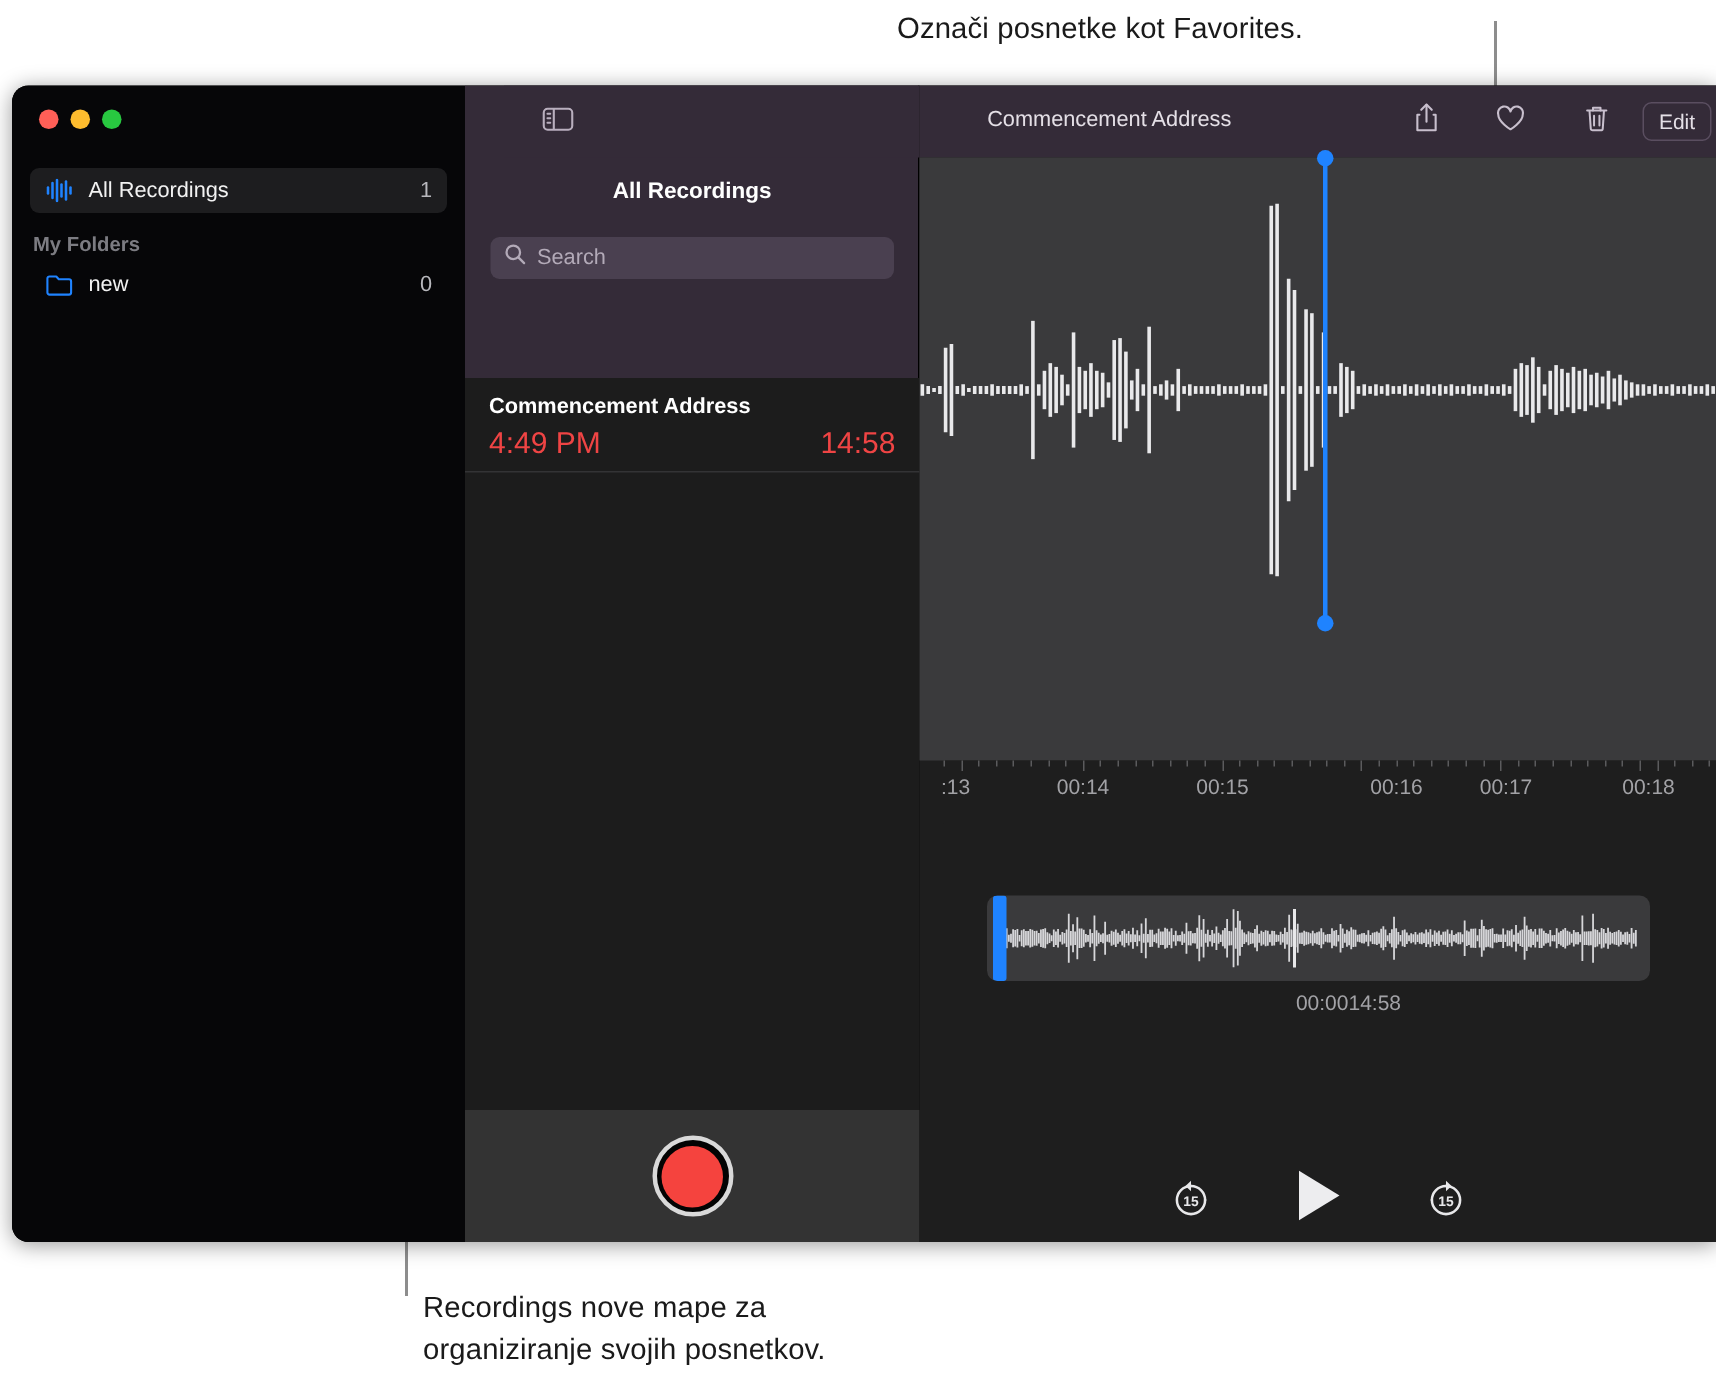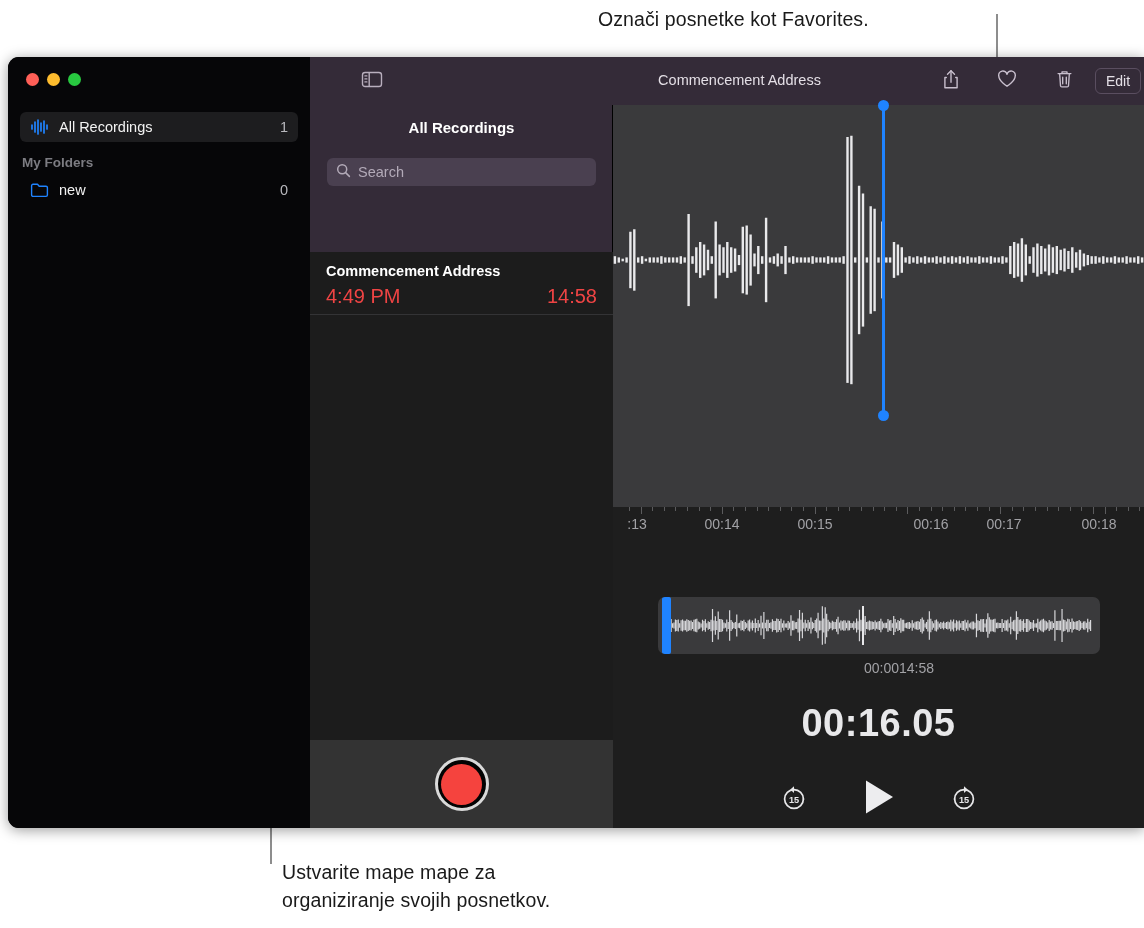--- a/index.html
+++ b/index.html
@@ -310,21 +310,21 @@
   .tr-btn { display: flex; align-items: center; justify-content: center; }
 </style>
 </head>
 <body>
 
 <div id="page">
 
   <div class="callout-text" id="callout-top-text">Označi posnetke kot Favorites.</div>
   <div class="callout-line" id="callout-top-line"></div>
 
-  <div class="callout-text" id="callout-bottom-text">Ustvarite mape mape za
+  <div class="callout-text" id="callout-bottom-text">Recordings nove mape za
 organiziranje svojih posnetkov.</div>
   <div class="callout-line" id="callout-bottom-line"></div>
   <div class="callout-tick" id="callout-bottom-tick"></div>
 
   <div id="window">
 
     <div id="sidebar">
 
       <div id="traffic-lights">
         <div class="tl red"></div>
@@ -961,21 +961,20 @@
             </g>
         </svg>
         <div id="ov-marker"></div>
         <div id="ov-playhead"></div>
       </div>
       <div id="ov-labels">
         <span class="ov-label">00:00</span>
         <span class="ov-label">14:58</span>
       </div>
 
-      <div id="time-display">00:16.05</div>
 
       <div id="transport">
         <div class="tr-btn">
           <svg width="30" height="30" viewBox="0 0 30 30">
             <path d="M15 5.6A9.4 9.4 0 1 0 24.4 15" fill="none" stroke="#e8e8ea" stroke-width="1.7" stroke-linecap="round"></path>
             <path d="M24.4 15A9.4 9.4 0 0 0 15 5.6" fill="none" stroke="#e8e8ea" stroke-width="1.7" stroke-linecap="round"></path>
             <path d="M15 2.2l-3.7 3.4L15 9.1z" fill="#e8e8ea"></path>
             <text x="15" y="19.1" text-anchor="middle" fill="#e8e8ea" font-size="9.2" font-family="Liberation Sans, sans-serif" font-weight="bold">15</text>
           </svg>
         </div>

